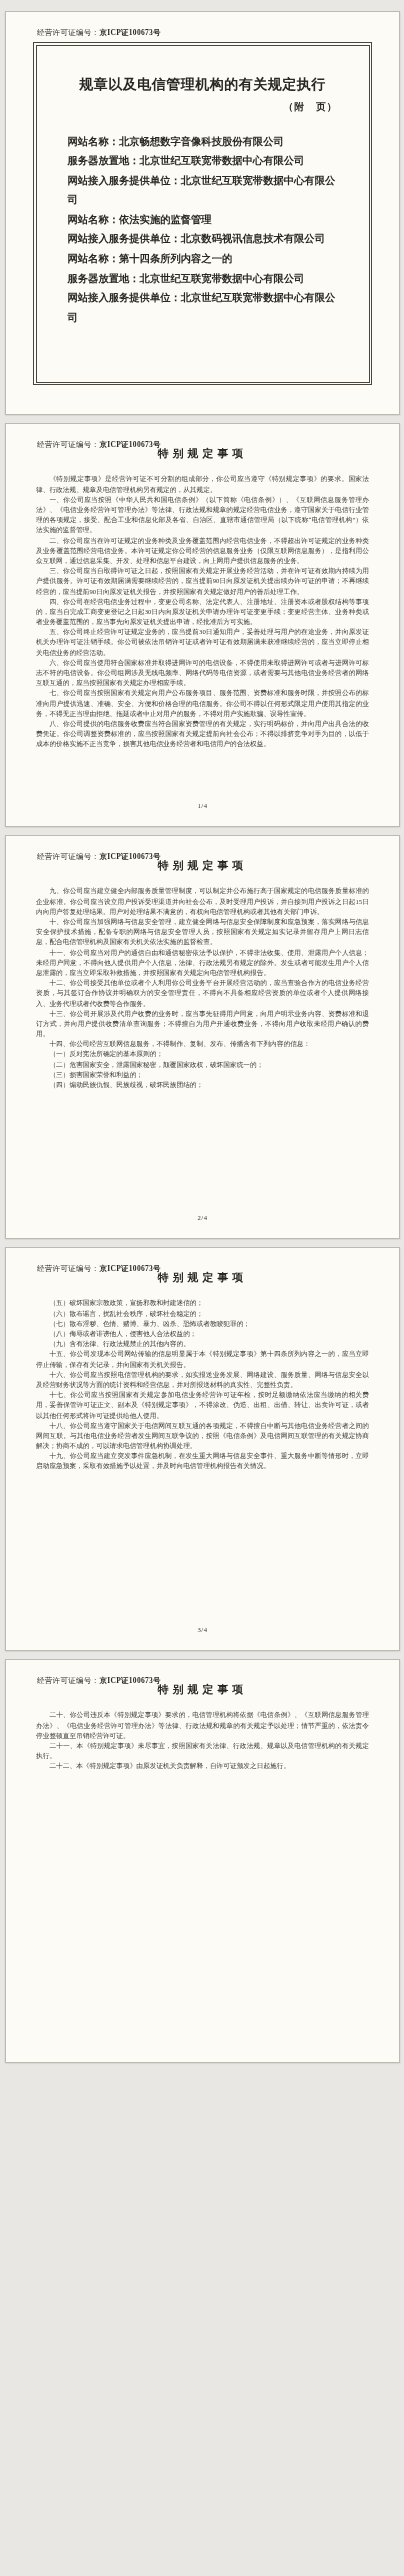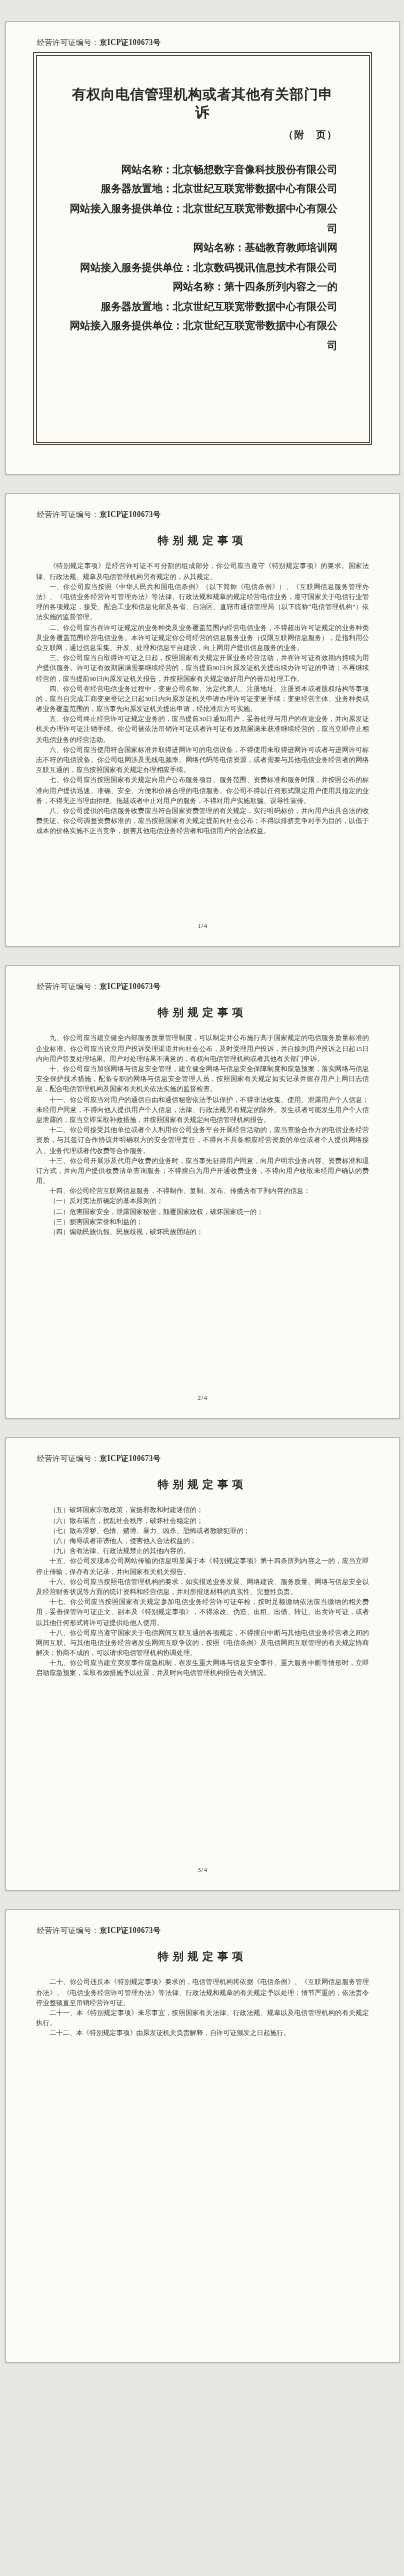--- a/index.html
+++ b/index.html
@@ -13,22 +13,22 @@
   html,body{margin:0;padding:0;}
   body{
     width:405px;
     background:var(--page_bg);
     font-family:"Liberation Serif","DejaVu Serif",serif;
     color:var(--ink);
     padding:3.1px 0;
   }
   .page{
     width:395px;
-    height:454px;
-    margin:18px auto;
+    height:404px;
+    margin:8px auto;
     background:var(--paper);
     border:0.5px solid #bdbab2;
     box-shadow:0 0.5px 1.5px rgba(0,0,0,.18);
     position:relative;
     overflow:hidden;
   }
   .page + .page{margin-top:3.1px;}
 
   
   .lic-head{
@@ -75,27 +75,27 @@
     font-weight:bold;
     line-height:1.9;
     color:var(--ink);
   }
   .cert-intro{
     margin:0;
     text-indent:2em;
     text-align:justify;
   }
   .cert-line{
-    text-align:right;
+    text-align:left;
   }
 
   
   .prov-title{
     margin:0;
-    padding-top:40px;
+    padding-top:23px;
     text-align:center;
     font-size:10.8px;
     font-weight:bold;
     letter-spacing:4.1px;
   }
   .prov-body{
     margin:13.4px 30px 0 30px;
     font-size:6.7px;
     line-height:1.52;
     color:var(--muted);
@@ -119,33 +119,33 @@
 </style>
 </head>
 <body>
 
 <section class="page">
   <div class="lic-head">
     <span>经营许可证编号：</span><span class="num">京ICP证100673号</span>
   </div>
   <div class="cert-frame">
     <div class="cert-frame-inner">
-      <h1 class="cert-title">有权向电信管理机构或者其他有关部门申诉</h1>
+      <h1 class="cert-title">规章以及电信管理机构的有关规定执行</h1>
       <div class="cert-sub">（附　页）</div>
       <div class="cert-body">
         <div>
 
             <div class="cert-line"><span>网站名称：</span><span>北京畅想数字音像科技股份有限公司</span></div>
 
 
             <div class="cert-line"><span>服务器放置地：</span><span>北京世纪互联宽带数据中心有限公司</span></div>
 
             <div class="cert-line"><span>网站接入服务提供单位：</span><span>北京世纪互联宽带数据中心有限公司</span></div>
 
-            <div class="cert-line"><span>网站名称：</span><span>基础教育教师培训网</span></div>
+            <div class="cert-line"><span>网站名称：</span><span>依法实施的监督管理</span></div>
 
 
 
             <div class="cert-line"><span>网站接入服务提供单位：</span><span>北京数码视讯信息技术有限公司</span></div>
 
             <div class="cert-line"><span>网站名称：</span><span>第十四条所列内容之一的</span></div>
 
 
             <div class="cert-line"><span>服务器放置地：</span><span>北京世纪互联宽带数据中心有限公司</span></div>
 

